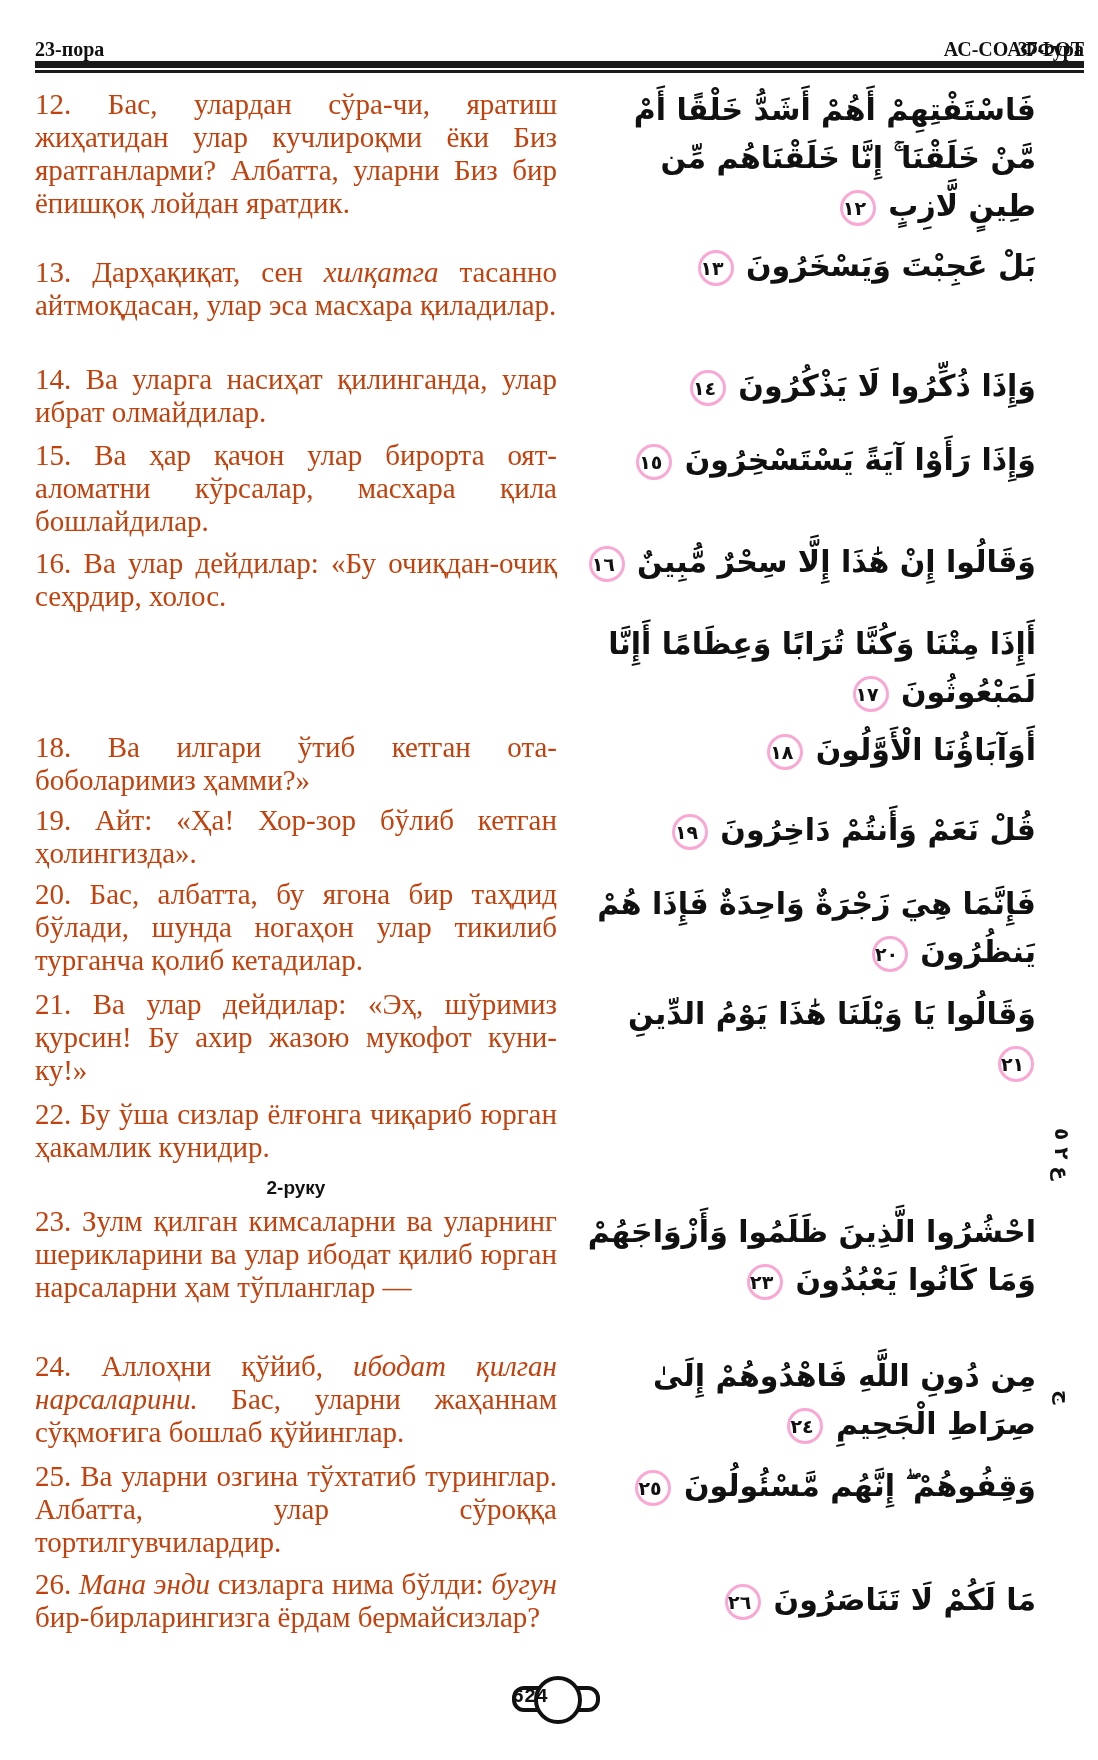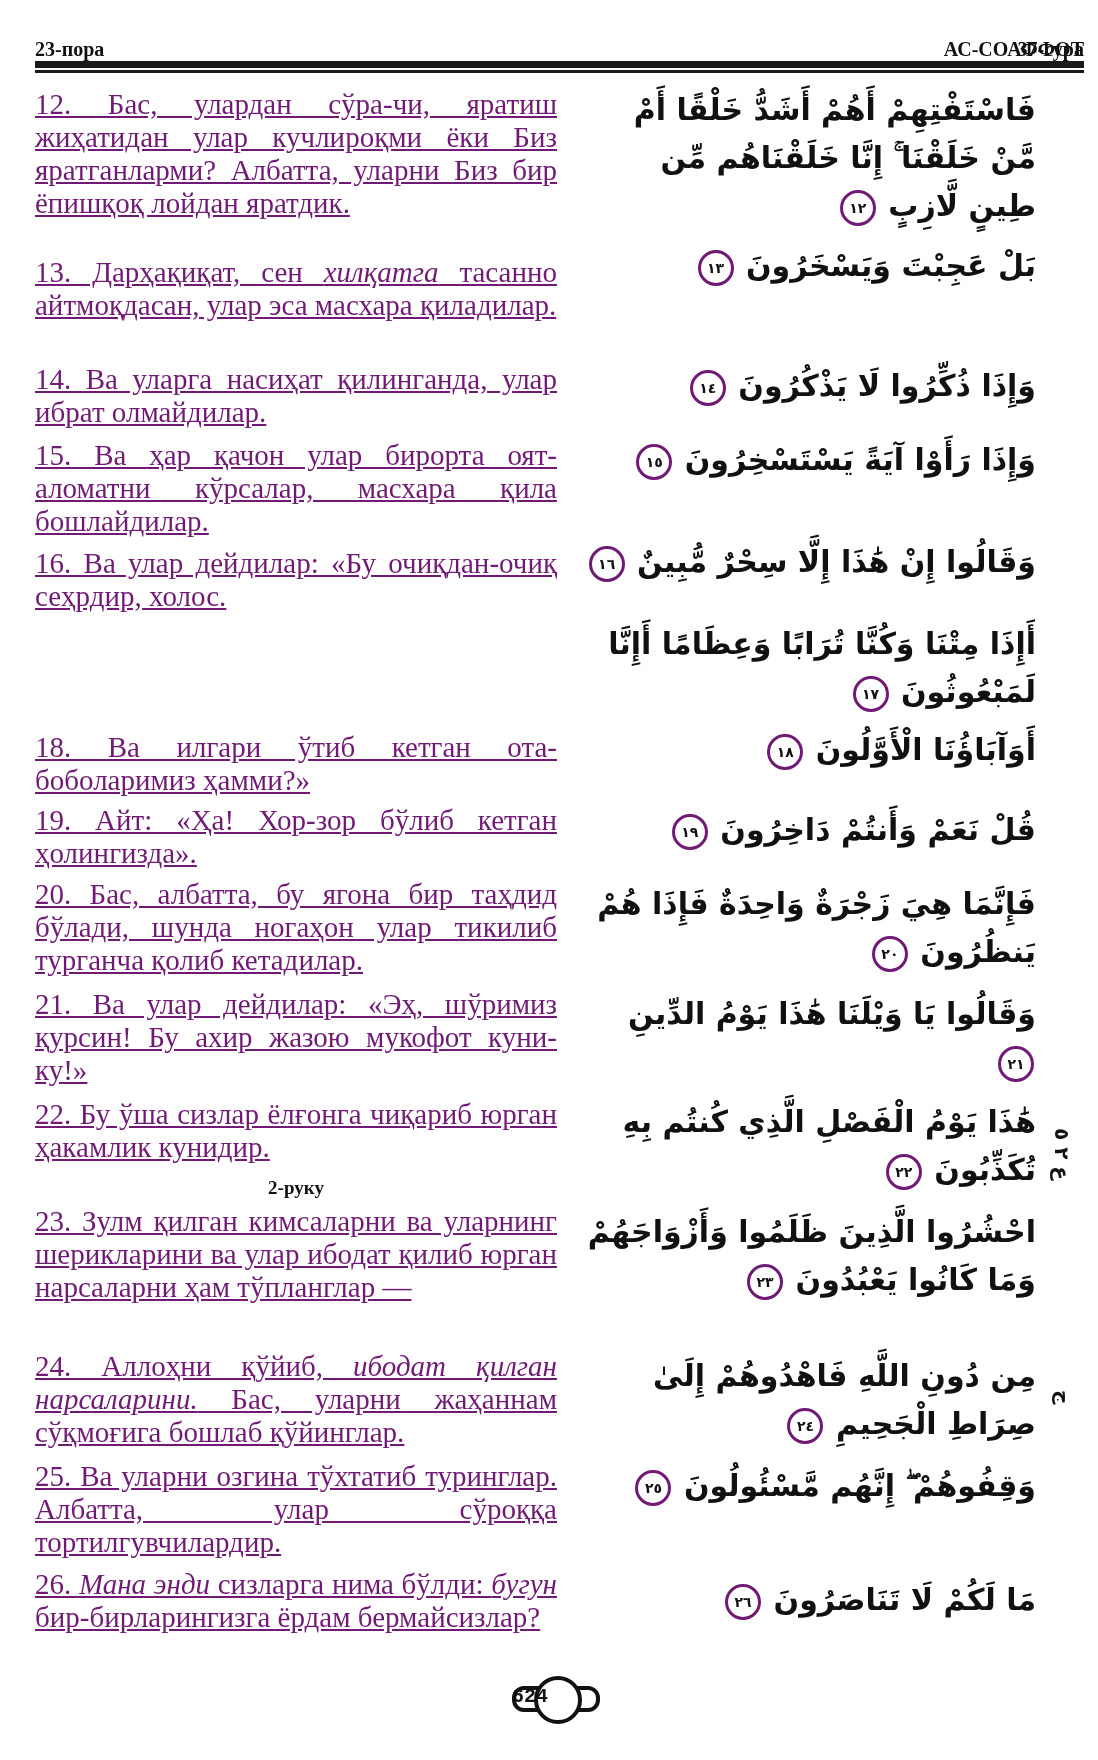--- a/index.html
+++ b/index.html
@@ -9,29 +9,29 @@
   .header { position: absolute; left: 35px; right: 14px; top: 30px; height: 30px;
             font-family: Liberation Serif, serif; font-weight: bold; font-size: 20px; }
   .header .left { position: absolute; left: 0; top: 8px; }
   .header .center { position: absolute; left: 0; right: 0; top: 8px; text-align: right; }
   .header .right { position: absolute; right: 0; top: 8px; }
   .rule-thick { position: absolute; left: 35px; right: 14px; top: 61px; height: 7px; background: #1a1a1a; }
   .rule-thin { position: absolute; left: 35px; right: 14px; top: 70px; height: 3px; background: #1a1a1a; }
 
   .verse { position: absolute; left: 35px; width: 522px;
            font-family: "Liberation Serif", serif; font-size: 29px; line-height: 33px;
-           text-align: justify; color: #701a75; text-decoration: underline; }
+           text-align: justify; color: #c2410c; }
   .verse i { font-style: italic; }
   .ruku { position: absolute; left: 35px; width: 522px; text-align: center;
-          font-family: Liberation Serif, serif; font-weight: bold; font-size: 19px; }
+          font-family: Liberation Sans, sans-serif; font-weight: bold; font-size: 19px; }
 
   .arabic { position: absolute; right: 62px; width: 450px; direction: rtl; text-align: right;
             font-family: "DejaVu Sans", sans-serif; font-weight: bold; font-size: 30px; line-height: 48px; color: #111; }
-  .arabic .num { display: inline-block; width: 30px; height: 30px; border: 3px solid #701a75; border-radius: 50%;
-                 font-size: 14px; line-height: 30px; text-align: center; vertical-align: middle; direction: ltr; margin: 0 2px; }
+  .arabic .num { display: inline-block; width: 30px; height: 30px; border: 3px solid #f9a8d4; border-radius: 50%;
+                 font-size: 19px; line-height: 30px; text-align: left; vertical-align: middle; direction: ltr; margin: 0 2px; }
   .marker { position: absolute; font-family: "DejaVu Sans", sans-serif; font-size: 20px; font-weight: bold; color: #111;
             writing-mode: vertical-rl; }
 
   .pagenum { position: absolute; left: 512px; top: 1674px; width: 88px; height: 48px; }
   .pagenum .bubble { position: absolute; left: 22px; top: 2px; width: 40px; height: 40px; border: 4px solid #111; border-radius: 50%; background: #fff; }
   .pagenum .lobe-l { position: absolute; left: 0; top: 12px; width: 30px; height: 18px; border: 4px solid #111; border-radius: 12px; background: #fff; }
   .pagenum .lobe-r { position: absolute; right: 0; top: 12px; width: 30px; height: 18px; border: 4px solid #111; border-radius: 12px; background: #fff; }
   .pagenum .label { position: absolute; left: 0; right: 16px; top: 11px; 
                     font-family: Liberation Mono, monospace; font-weight: bold; font-size: 20px; z-index: 2; }
 </style>
@@ -67,21 +67,20 @@
   <div class="arabic" style="top:86px"><span>فَاسْتَفْتِهِمْ أَهُمْ أَشَدُّ خَلْقًا أَمْ مَّنْ خَلَقْنَا ۚ إِنَّا خَلَقْنَاهُم مِّن طِينٍ لَّازِبٍ</span> <span class="num">١٢</span></div>
   <div class="arabic" style="top:242px"><span>بَلْ عَجِبْتَ وَيَسْخَرُونَ</span> <span class="num">١٣</span></div>
   <div class="arabic" style="top:362px"><span>وَإِذَا ذُكِّرُوا لَا يَذْكُرُونَ</span> <span class="num">١٤</span></div>
   <div class="arabic" style="top:436px"><span>وَإِذَا رَأَوْا آيَةً يَسْتَسْخِرُونَ</span> <span class="num">١٥</span></div>
   <div class="arabic" style="top:538px"><span>وَقَالُوا إِنْ هَٰذَا إِلَّا سِحْرٌ مُّبِينٌ</span> <span class="num">١٦</span></div>
   <div class="arabic" style="top:620px"><span>أَإِذَا مِتْنَا وَكُنَّا تُرَابًا وَعِظَامًا أَإِنَّا لَمَبْعُوثُونَ</span> <span class="num">١٧</span></div>
   <div class="arabic" style="top:726px"><span>أَوَآبَاؤُنَا الْأَوَّلُونَ</span> <span class="num">١٨</span></div>
   <div class="arabic" style="top:806px"><span>قُلْ نَعَمْ وَأَنتُمْ دَاخِرُونَ</span> <span class="num">١٩</span></div>
   <div class="arabic" style="top:880px"><span>فَإِنَّمَا هِيَ زَجْرَةٌ وَاحِدَةٌ فَإِذَا هُمْ يَنظُرُونَ</span> <span class="num">٢٠</span></div>
   <div class="arabic" style="top:990px"><span>وَقَالُوا يَا وَيْلَنَا هَٰذَا يَوْمُ الدِّينِ</span> <span class="num">٢١</span></div>
-  <div class="arabic" style="top:1098px"><span>هَٰذَا يَوْمُ الْفَصْلِ الَّذِي كُنتُم بِهِ تُكَذِّبُونَ</span> <span class="num">٢٢</span></div>
   <div class="arabic" style="top:1208px"><span>احْشُرُوا الَّذِينَ ظَلَمُوا وَأَزْوَاجَهُمْ وَمَا كَانُوا يَعْبُدُونَ</span> <span class="num">٢٣</span></div>
   <div class="arabic" style="top:1352px"><span>مِن دُونِ اللَّهِ فَاهْدُوهُمْ إِلَىٰ صِرَاطِ الْجَحِيمِ</span> <span class="num">٢٤</span></div>
   <div class="arabic" style="top:1462px"><span>وَقِفُوهُمْ ۖ إِنَّهُم مَّسْئُولُونَ</span> <span class="num">٢٥</span></div>
   <div class="arabic" style="top:1576px"><span>مَا لَكُمْ لَا تَنَاصَرُونَ</span> <span class="num">٢٦</span></div>
 
   <div class="marker" style="left:1050px; top:1128px;">ع ٢ ٥</div>
   <div class="marker" style="left:1052px; top:1390px;">ج</div>
 
   <div class="pagenum">
     <div class="lobe-l"></div>

